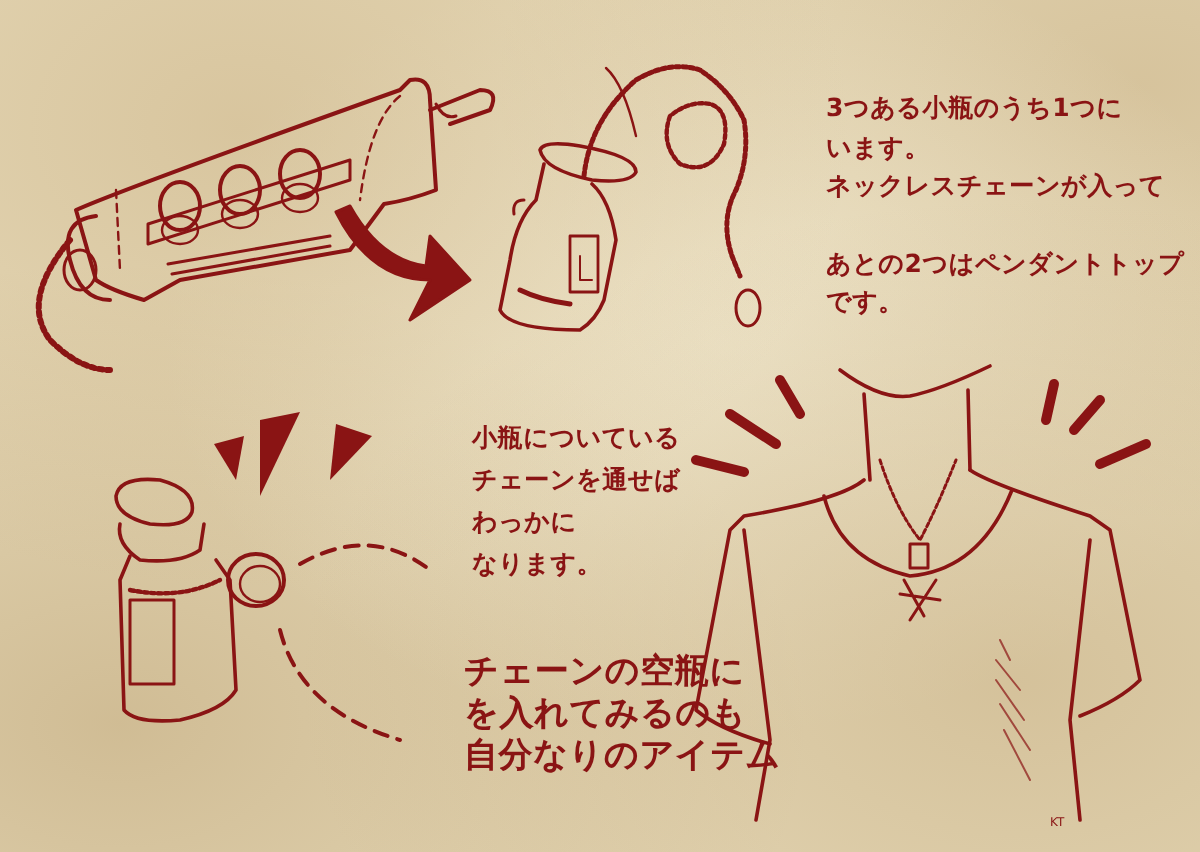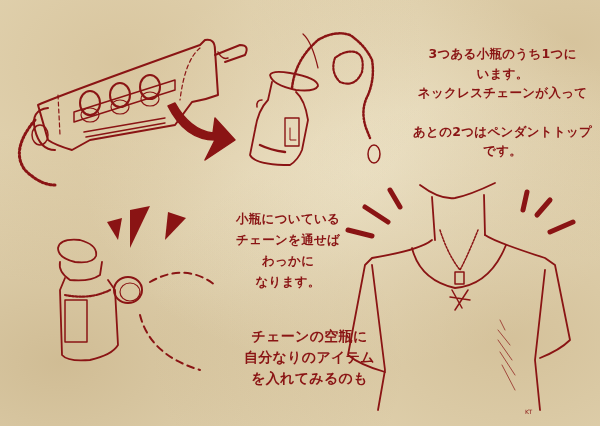--- a/index.html
+++ b/index.html
@@ -18,25 +18,25 @@
     .note {
       position: absolute;
       color: #8a1414;
       font-family: "DejaVu Sans", sans-serif;
       font-size: 13px;
       line-height: 19px;
       letter-spacing: 0.3px;
       font-weight: bold;
       white-space: nowrap;
     }
-    .note .line { display: block; text-align: center; }
+    .note .line { display: block; }
     .note .gap { display: block; height: 19px; }
     #note-top { left: 413px; top: 44px; font-size: 12.5px; line-height: 19.5px; }
     #note-mid { left: 236px; top: 208px; font-size: 12.5px; line-height: 21px; }
-    #note-bot { left: 232px; top: 326px; font-size: 14px; line-height: 21px; margin-left: 12px; }
+    #note-bot { left: 232px; top: 326px; font-size: 17px; line-height: 21px; }
     .sig { position: absolute; left: 525px; top: 408px; color: #8a1414; font-size: 6px; }
   </style>
 </head>
 <body>
 
 <svg class="art" width="600" height="426" viewBox="0 0 600 426" fill="none" stroke="#8a1414" stroke-linecap="round" stroke-linejoin="round">
 
   <g stroke-width="2">
     <path d="M38 105 Q60 95 200 45 L205 40 Q215 38 215 50 L218 95 Q205 100 192 102 L175 125 L90 140 L72 150 Q55 145 48 140 Z"></path>
     <path d="M200 48 Q185 60 180 100" stroke-width="1.2" stroke-dasharray="4 3"></path>
@@ -125,17 +125,17 @@
 
 <div class="note" id="note-mid">
   <span class="line">小瓶についている</span>
   <span class="line">チェーンを通せば</span>
   <span class="line">わっかに</span>
   <span class="line">なります。</span>
 </div>
 
 <div class="note" id="note-bot">
   <span class="line">チェーンの空瓶に</span>
+  <span class="line">を入れてみるのも</span>
   <span class="line">自分なりのアイテム</span>
-  <span class="line">を入れてみるのも</span>
 </div>
 
 <div class="sig">KT</div>
 
 </body></html>

